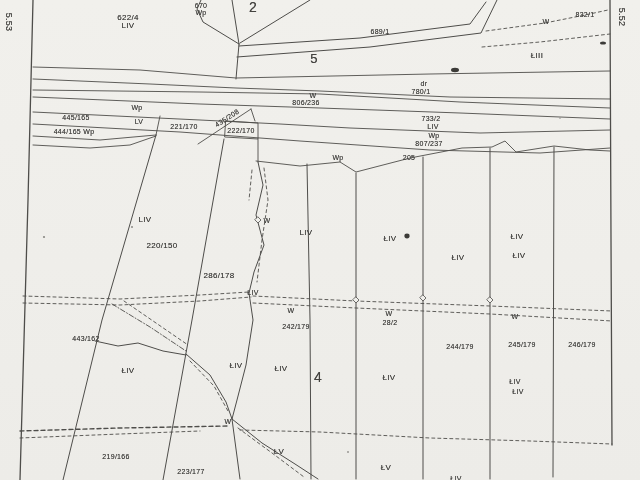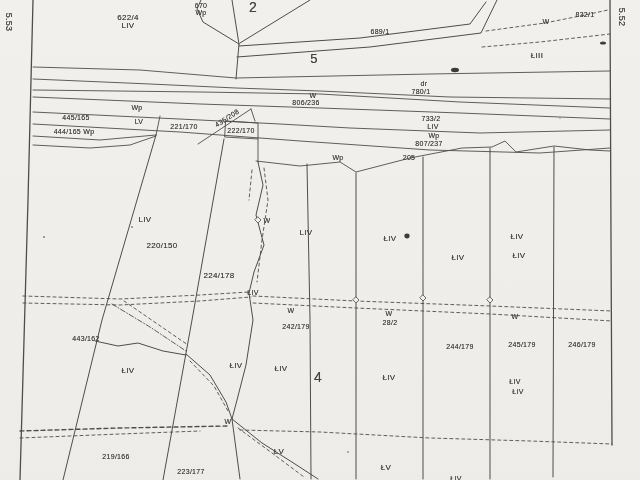--- a/index.html
+++ b/index.html
@@ -128,21 +128,21 @@
       <span class="map-label" style="left: 241px; top: 130px; font-size: 7px; transform: translate(-50%, -50%);">222/170</span>
       <span class="map-label" style="left: 227px; top: 118px; font-size: 7px; transform: translate(-50%, -50%) rotate(-33deg);">435/208</span>
       <span class="map-label" style="left: 431px; top: 118px; font-size: 7px; transform: translate(-50%, -50%);">733/2</span>
       <span class="map-label" style="left: 433px; top: 126px; font-size: 7px; transform: translate(-50%, -50%);">LIV</span>
       <span class="map-label" style="left: 434px; top: 135px; font-size: 7px; transform: translate(-50%, -50%);">Wp</span>
       <span class="map-label" style="left: 429px; top: 143px; font-size: 7px; transform: translate(-50%, -50%);">807/237</span>
       <span class="map-label" style="left: 338px; top: 157px; font-size: 7px; transform: translate(-50%, -50%);">Wp</span>
       <span class="map-label" style="left: 409px; top: 157px; font-size: 7px; transform: translate(-50%, -50%);">205</span>
       <span class="map-label" style="left: 145px; top: 220px; transform: translate(-50%, -50%);">LIV</span>
       <span class="map-label" style="left: 162px; top: 246px; transform: translate(-50%, -50%);">220/150</span>
-      <span class="map-label" style="left: 219px; top: 276px; transform: translate(-50%, -50%);">224/178</span>
+      <span class="map-label" style="left: 219px; top: 276px; transform: translate(-50%, -50%);">286/178</span>
       <span class="map-label" style="left: 267px; top: 220px; font-size: 7px; transform: translate(-50%, -50%);">W</span>
       <span class="map-label" style="left: 306px; top: 233px; transform: translate(-50%, -50%);">LIV</span>
       <span class="map-label" style="left: 390px; top: 239px; transform: translate(-50%, -50%);">ŁIV</span>
       <span class="map-label" style="left: 458px; top: 258px; transform: translate(-50%, -50%);">ŁIV</span>
       <span class="map-label" style="left: 517px; top: 237px; transform: translate(-50%, -50%);">ŁIV</span>
       <span class="map-label" style="left: 519px; top: 256px; transform: translate(-50%, -50%);">ŁIV</span>
       <span class="map-label" style="left: 253px; top: 292px; font-size: 7px; transform: translate(-50%, -50%);">ŁIV</span>
       <span class="map-label" style="left: 291px; top: 310px; font-size: 7px; transform: translate(-50%, -50%);">W</span>
       <span class="map-label" style="left: 389px; top: 313px; font-size: 7px; transform: translate(-50%, -50%);">W</span>
       <span class="map-label" style="left: 515px; top: 316px; font-size: 7px; transform: translate(-50%, -50%);">W</span>

